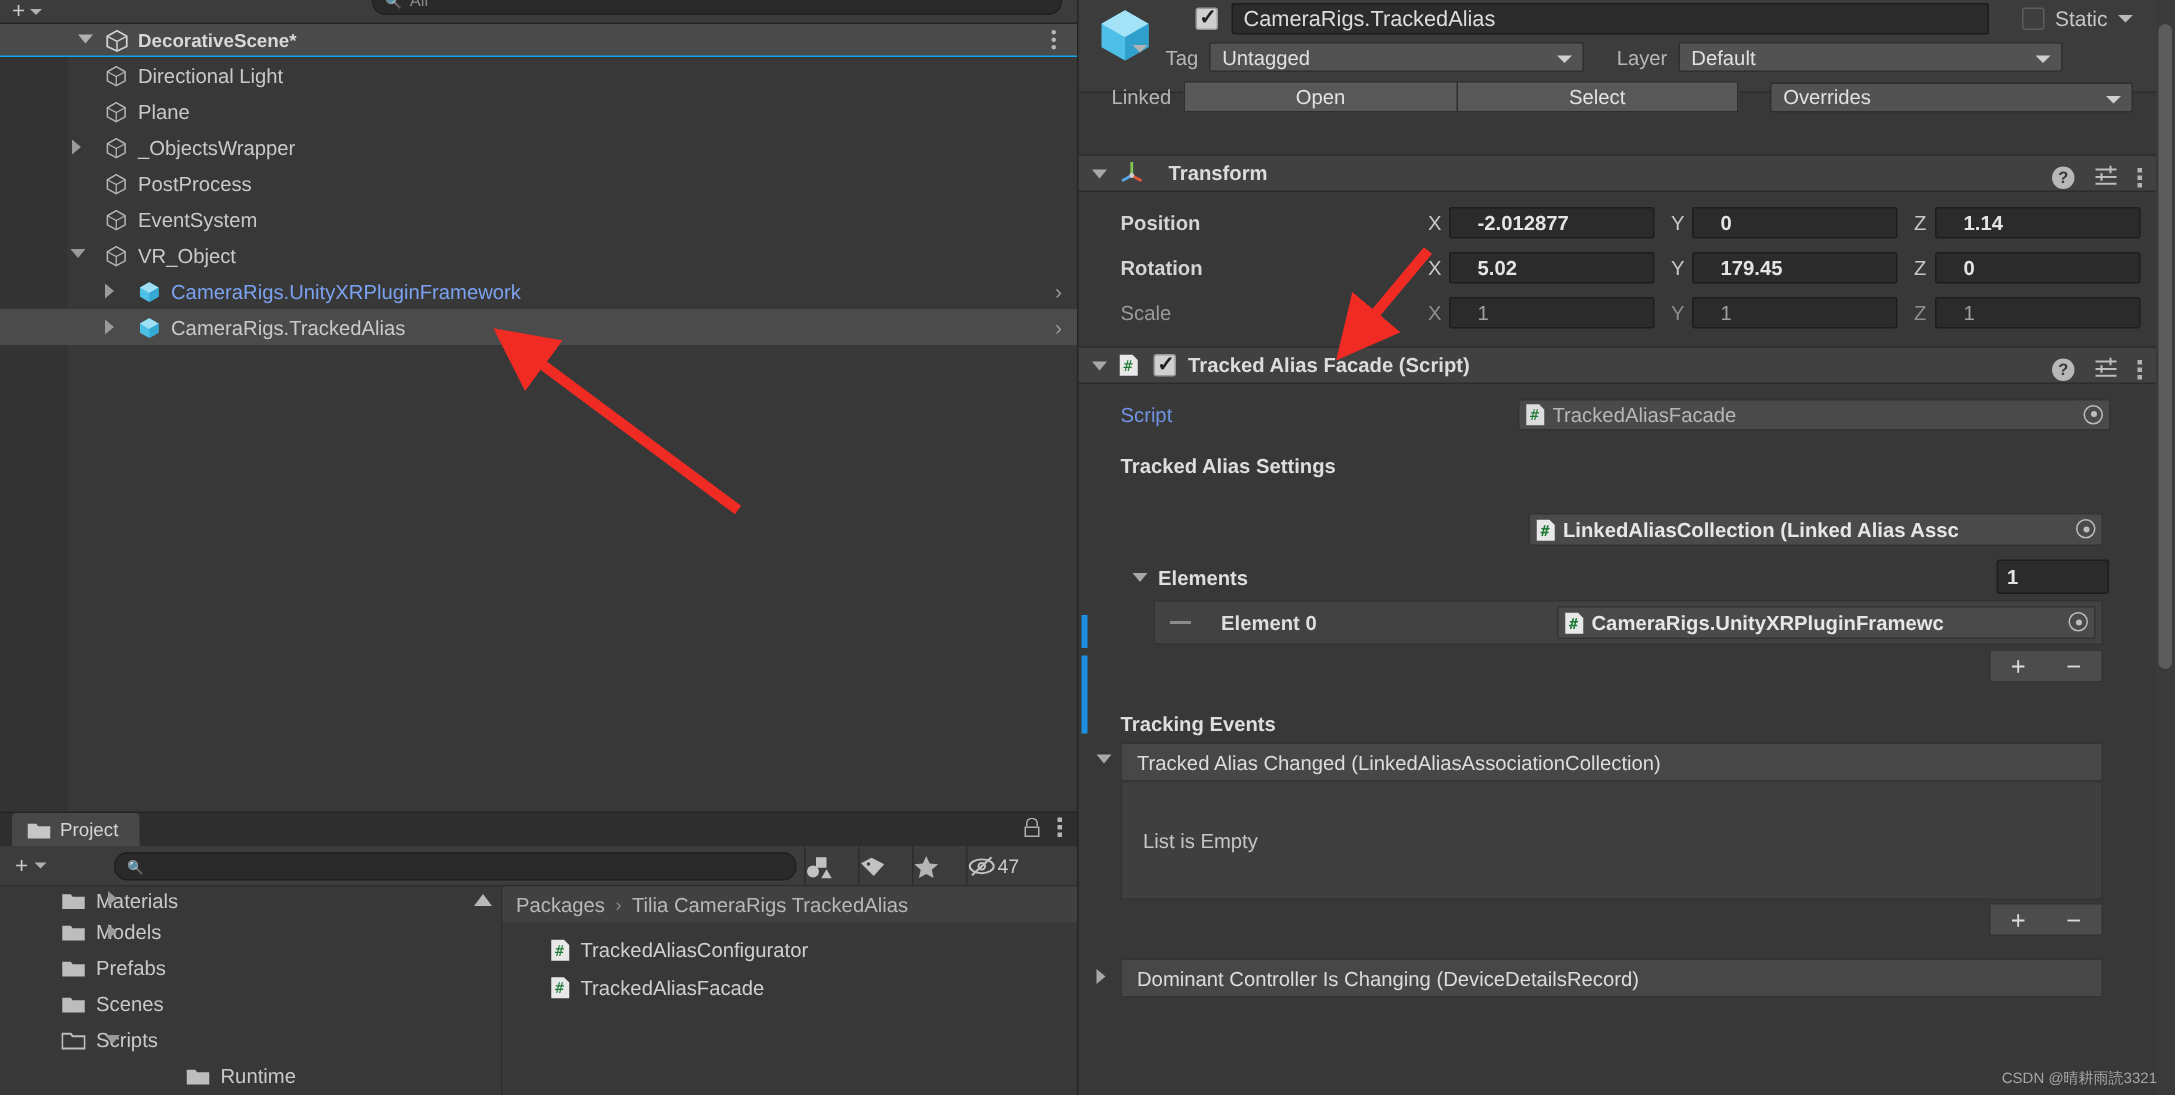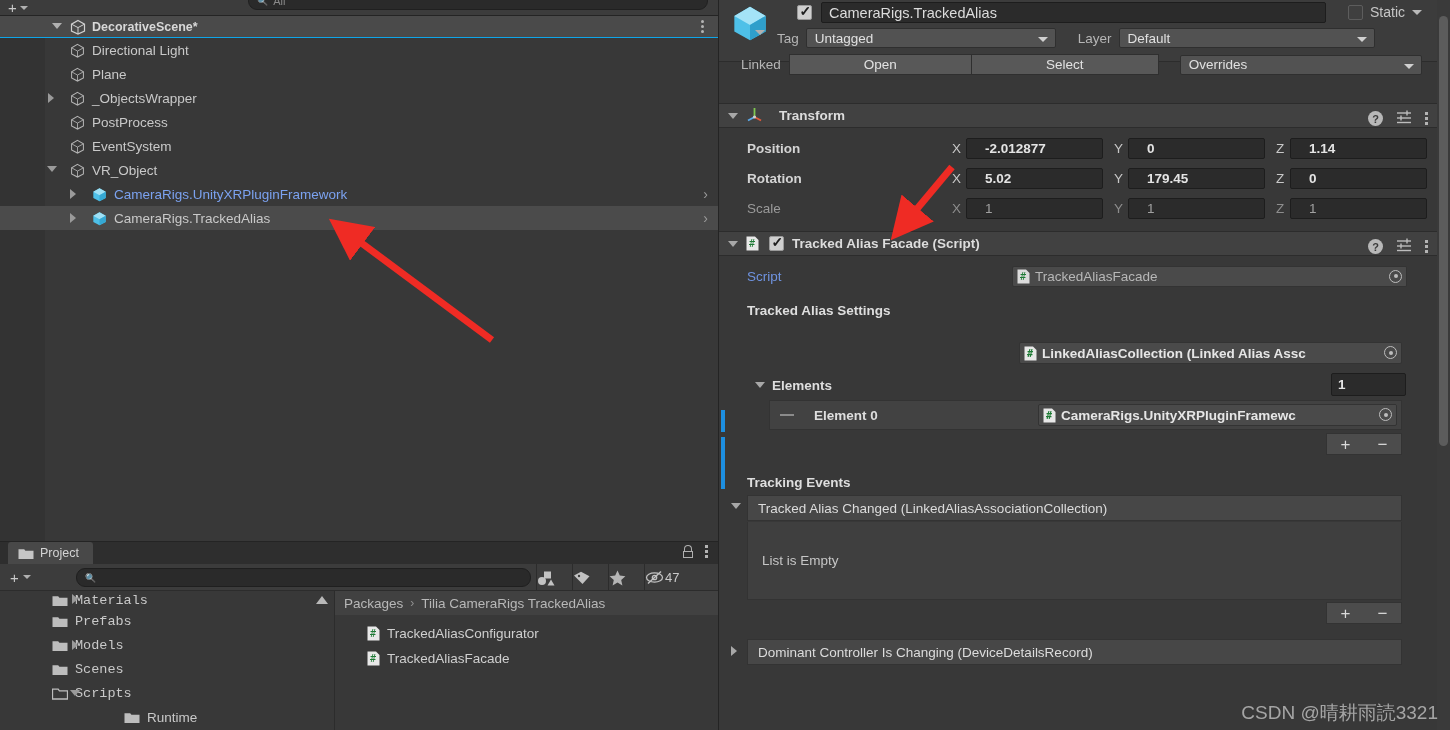--- a/index.html
+++ b/index.html
@@ -92,21 +92,21 @@
     display: flex; align-items: center; padding: 0 8px; gap: 5px;
   }
   .p-search .sicon { color: #8a8a8a; font-size: 9px; }
   .p-filters { position: absolute; left: 536px; top: 0; height: 27px; display: flex; align-items: stretch; }
   .p-filt { width: 36px; display: flex; align-items: center; justify-content: flex-start; border-left: 1px solid #2c2c2c; }
   .p-filt.wide { width: 58px; gap: 1px; color: #c9c9c9; font-size: 13px; }
 
   .p-body { position: absolute; left: 0; top: 49px; width: 718px; height: 140px; display: flex; }
   .p-tree { position: relative; width: 335px; height: 140px; background: #383838; border-right: 1px solid #2c2c2c; overflow: hidden; }
   .p-tree-row { height: 24px; display: flex; align-items: center; color: #c9c9c9; font-size: 13.5px; padding-left: 94px; }
-  .p-tree-row.lvl1 { padding-left: 52px; font-family: Liberation Mono, monospace; }
+  .p-tree-row.lvl1 { padding-left: 41px; }
   .p-tree-row.lvl2 { padding-left: 124px; }
   .p-tree-row .ar { position: absolute; left: 72px; width: 0; height: 0; border-top: 5px solid transparent; border-bottom: 5px solid transparent; border-left: 6px solid #9a9a9a; }
   .p-tree-row .ar.open { left: 70px; border-left: 5px solid transparent; border-right: 5px solid transparent; border-top: 6px solid #9a9a9a; }
   .p-tree-row .fname { margin-left: 7px; }
   .p-scroll-up { position: absolute; right: 6px; top: 5px; width: 0; height: 0; border-left: 6px solid transparent; border-right: 6px solid transparent; border-bottom: 8px solid #b8b8b8; }
 
   .p-content { position: relative; flex: 1; background: #383838; }
   .p-crumb { height: 24px; background: #414141; display: flex; align-items: center; gap: 7px; padding-left: 9px; color: #b8b8b8; font-size: 13.5px; overflow: hidden; white-space: nowrap; }
   .p-crumb .sep { color: #909090; font-size: 12px; }
   .p-asset-row { height: 25px; display: flex; align-items: center; gap: 7px; padding-left: 32px; color: #cfcfcf; font-size: 13.5px; }
@@ -206,21 +206,21 @@
   .pm-btns div { flex: 1; display: flex; align-items: center; justify-content: center; color: #dadada; font-size: 17px; line-height: 1; }
 
   .evt-header { position: relative; height: 28px; display: flex; align-items: center; }
   .evt-title-box { margin-left: 28px; margin-right: 36px; flex: 1; height: 26px; background: #474747; border: 1px solid #333; display: flex; align-items: center; padding-left: 10px; color: #dcdcdc; font-size: 13.5px; }
   .evt-foldout { position: absolute; left: 12px; top: 9px; }
   .evt-body { margin-left: 28px; margin-right: 36px; height: 78px; background: #3f3f3f; border: 1px solid #333; border-top: none; display: flex; align-items: center; padding-left: 14px; color: #c6c6c6; font-size: 13.5px; }
 
   
   .arrow-svg { position: absolute; left: 0; top: 0; pointer-events: none; }
 
-  .watermark { position: absolute; right: 12px; bottom: 4px; color: #b9b9b9; font-size: 19px; opacity: .85; white-space: nowrap; }
+  .watermark { position: absolute; right: 12px; bottom: 4px; color: #b9b9b9; font-size: 10px; opacity: .85; white-space: nowrap; }
 </style>
 </head>
 <body>
 
 <div id="root">
 
   <div id="left">
 
     <div class="h-toolbar">
       <div class="plus-btn">
@@ -411,31 +411,31 @@
       <div class="p-body">
         <div class="p-tree">
           <div class="p-tree-row lvl1" style="position:relative;height:18px;overflow:hidden;">
             <span class="ar" style="top:3px;"></span>
             <span class="folder-ico"><svg width="16" height="13" viewBox="0 0 16 13">
                   <path d="M0.5 2.2 L0.5 12 L15.5 12 L15.5 3.8 L7.4 3.8 L6.2 2.2 Z" fill="#bdbdbd"></path>
                 </svg></span>
             <span class="fname">Materials</span>
           </div>
           <div class="p-tree-row lvl1" style="position:relative;">
-            <span class="folder-ico"><svg width="16" height="13" viewBox="0 0 16 13">
-                  <path d="M0.5 2.2 L0.5 12 L15.5 12 L15.5 3.8 L7.4 3.8 L6.2 2.2 Z" fill="#bdbdbd"></path>
-                </svg></span>
-            <span class="fname">Prefabs</span>
-          </div>
-          <div class="p-tree-row lvl1" style="position:relative;">
             <span class="ar" style="top:7px;"></span>
             <span class="folder-ico"><svg width="16" height="13" viewBox="0 0 16 13">
                   <path d="M0.5 2.2 L0.5 12 L15.5 12 L15.5 3.8 L7.4 3.8 L6.2 2.2 Z" fill="#bdbdbd"></path>
                 </svg></span>
             <span class="fname">Models</span>
+          </div>
+          <div class="p-tree-row lvl1" style="position:relative;">
+            <span class="folder-ico"><svg width="16" height="13" viewBox="0 0 16 13">
+                  <path d="M0.5 2.2 L0.5 12 L15.5 12 L15.5 3.8 L7.4 3.8 L6.2 2.2 Z" fill="#bdbdbd"></path>
+                </svg></span>
+            <span class="fname">Prefabs</span>
           </div>
           <div class="p-tree-row lvl1" style="position:relative;">
             <span class="folder-ico"><svg width="16" height="13" viewBox="0 0 16 13">
                   <path d="M0.5 2.2 L0.5 12 L15.5 12 L15.5 3.8 L7.4 3.8 L6.2 2.2 Z" fill="#bdbdbd"></path>
                 </svg></span>
             <span class="fname">Scenes</span>
           </div>
           <div class="p-tree-row lvl1" style="position:relative;">
             <span class="ar open" style="top:9px;"></span>
             <span class="folder-ico"><svg width="16" height="13" viewBox="0 0 16 13">

